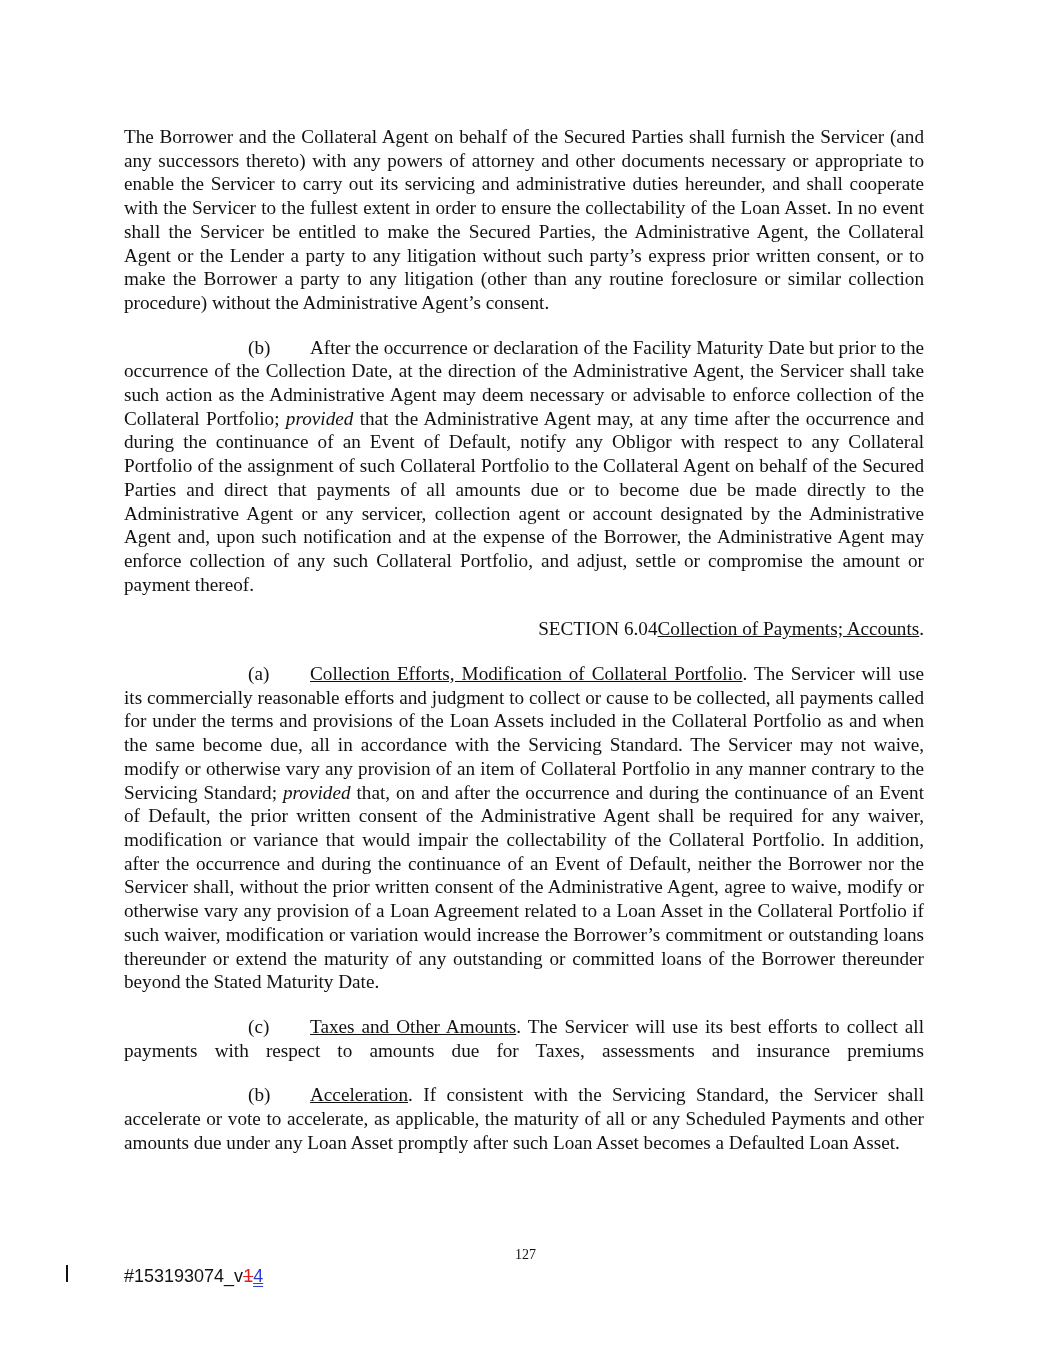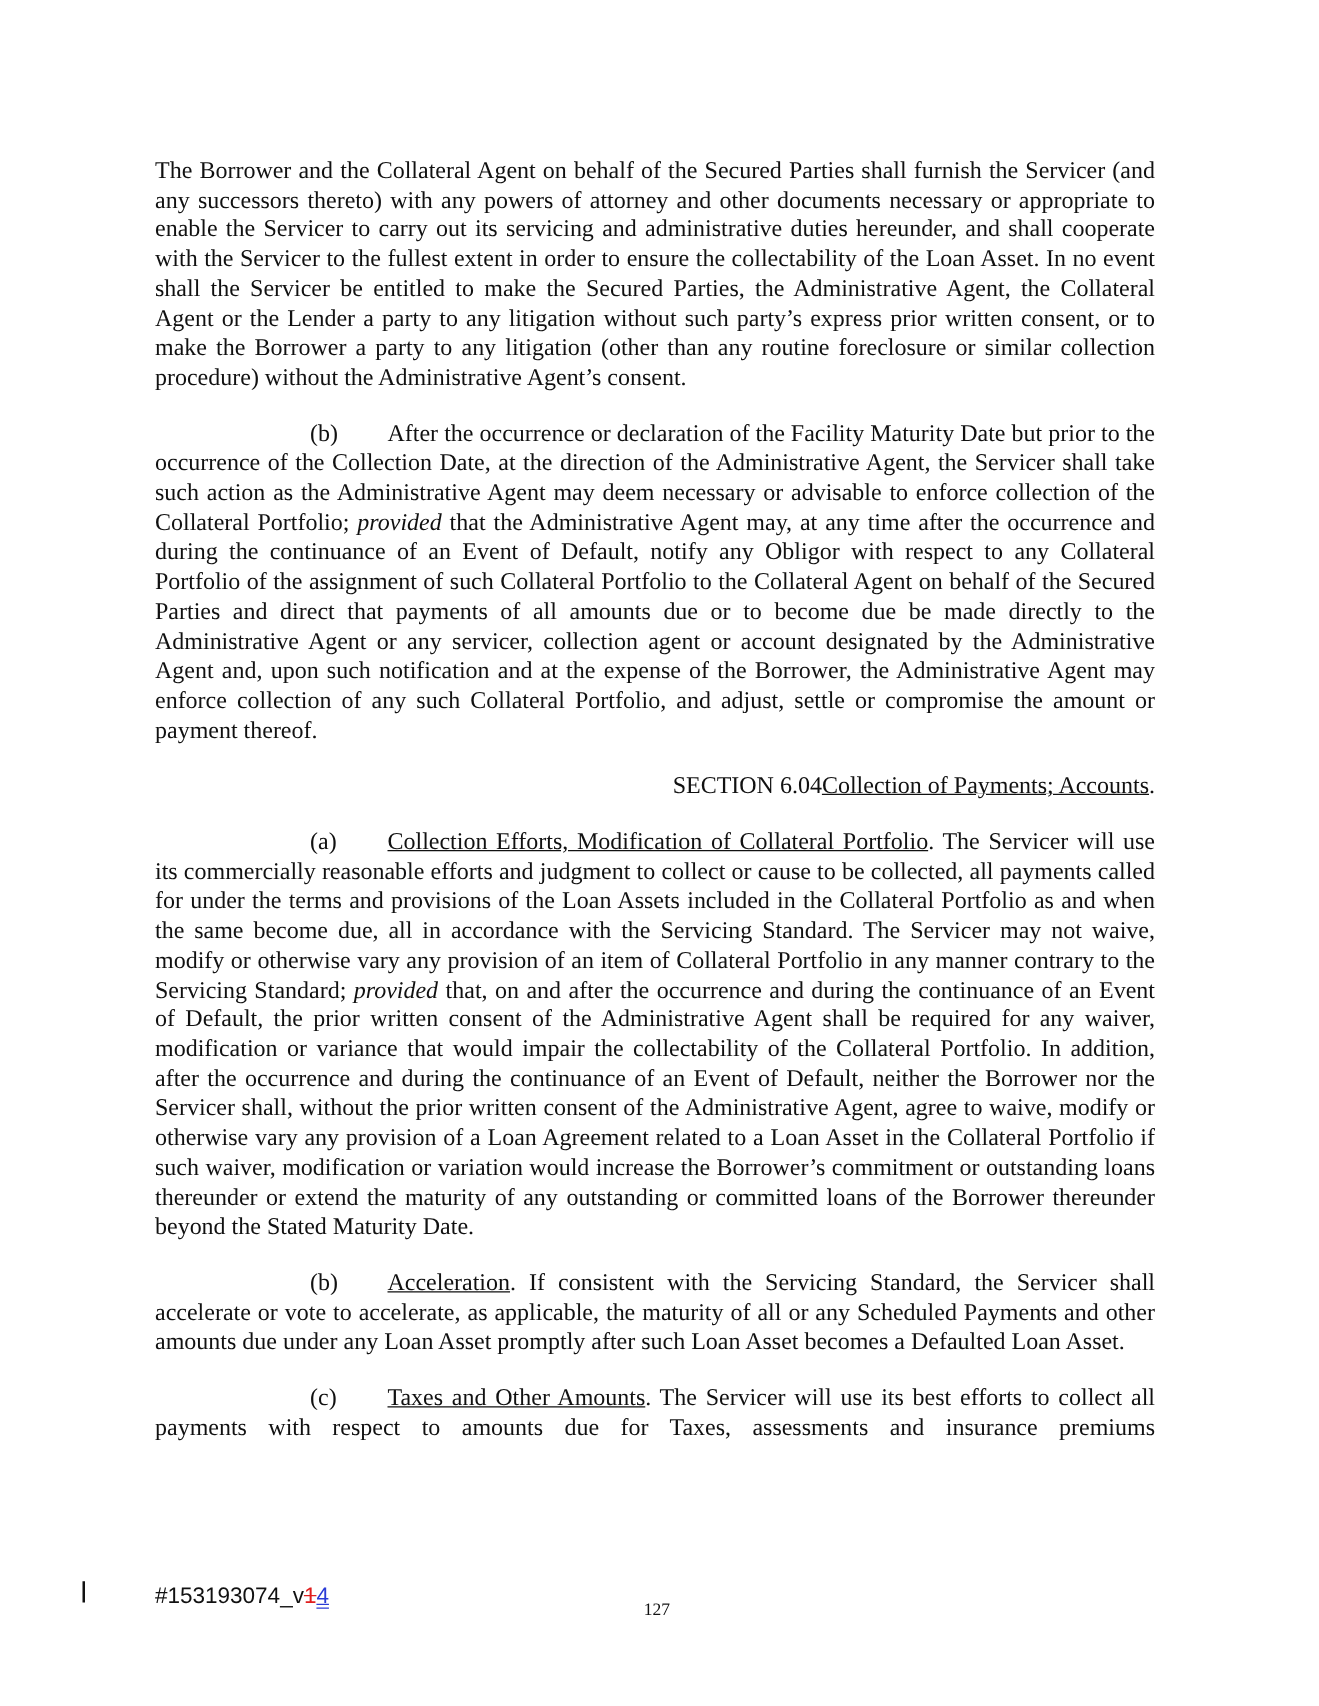--- a/index.html
+++ b/index.html
@@ -18,21 +18,21 @@
   .section-heading { margin: 0 0 21px 62px; text-align: right; }
   .section-num { display: inline-block; width: 186px; }
   .footer-bar { position: absolute; left: 66px; top: 1265px; width: 2px; height: 17px; background: #111; }
   .footer-docid {
     position: absolute; left: 124px; top: 1266px;
     font-family: "Liberation Sans", sans-serif; font-size: 18px; color: #111;
   }
   .del { color: #e01e1e; text-decoration: line-through; }
   .ins { color: #2a3bd6; text-decoration: underline double; }
   .footer-page {
-    position: absolute; left: 515px; top: 1281px;
+    position: absolute; left: 515px; top: 1247px;
     font-family: "Liberation Serif", serif; font-size: 14px; color: #111;
   }
 </style>
 </head>
 <body>
 
 <div class="page">
   <div class="body-text">
 
     <p class="para">The Borrower and the Collateral Agent on behalf of the Secured Parties shall furnish the Servicer (and any successors thereto) with any powers of attorney and other documents necessary or appropriate to enable the Servicer to carry out its servicing and administrative duties hereunder, and shall cooperate with the Servicer to the fullest extent in order to ensure the collectability of the Loan Asset.  In no event shall the Servicer be entitled to make the Secured Parties, the Administrative Agent, the Collateral Agent or the Lender a party to any litigation without such party’s express prior written consent, or to make the Borrower a party to any litigation (other than any routine foreclosure or similar collection procedure) without the Administrative Agent’s consent.</p>
@@ -42,26 +42,26 @@
     </p>
 
     <p class="section-heading">
       <span class="section-num">SECTION 6.04</span><span class="u">Collection of Payments; Accounts</span><span>.</span>
     </p>
 
     <p class="para indent">
       <span class="enum">(a)</span><span class="u">Collection Efforts, Modification of Collateral Portfolio</span><span>.  The Servicer will use its commercially reasonable efforts and judgment to collect or cause to be collected, all payments called for under the terms and provisions of the Loan Assets included in the Collateral Portfolio as and when the same become due, all in accordance with the Servicing Standard.  The Servicer may not waive, modify or otherwise vary any provision of an item of Collateral Portfolio in any manner contrary to the Servicing Standard; </span><span class="i">provided</span><span> that, on and after the occurrence and during the continuance of an Event of Default, the prior written consent of the Administrative Agent shall be required for any waiver, modification or variance that would impair the collectability of the Collateral Portfolio.  In addition, after the occurrence and during the continuance of an Event of Default, neither the Borrower nor the Servicer shall, without the prior written consent of the Administrative Agent, agree to waive, modify or otherwise vary any provision of a Loan Agreement related to a Loan Asset in the Collateral Portfolio if such waiver, modification or variation would increase the Borrower’s commitment or outstanding loans thereunder or extend the maturity of any outstanding or committed loans of the Borrower thereunder beyond the Stated Maturity Date.</span>
     </p>
 
+    <p class="para indent" style="text-align-last: justify;">
+      <span class="enum">(c)</span><span class="u">Taxes and Other Amounts</span><span>.  The Servicer will use its best efforts to collect all payments with respect to amounts due for Taxes, assessments and insurance premiums</span>
+    </p>
+
     <p class="para indent">
       <span class="enum">(b)</span><span class="u">Acceleration</span><span>.  If consistent with the Servicing Standard, the Servicer shall accelerate or vote to accelerate, as applicable, the maturity of all or any Scheduled Payments and other amounts due under any Loan Asset promptly after such Loan Asset becomes a Defaulted Loan Asset.</span>
-    </p>
-
-    <p class="para indent" style="text-align-last: justify;">
-      <span class="enum">(c)</span><span class="u">Taxes and Other Amounts</span><span>.  The Servicer will use its best efforts to collect all payments with respect to amounts due for Taxes, assessments and insurance premiums</span>
     </p>
   </div>
 
   <div class="footer-bar"></div>
   <div class="footer-docid">
     <span>#153193074_v</span><span class="del">1</span><span class="ins">4</span>
   </div>
   <div class="footer-page">127</div>
 </div>
 

